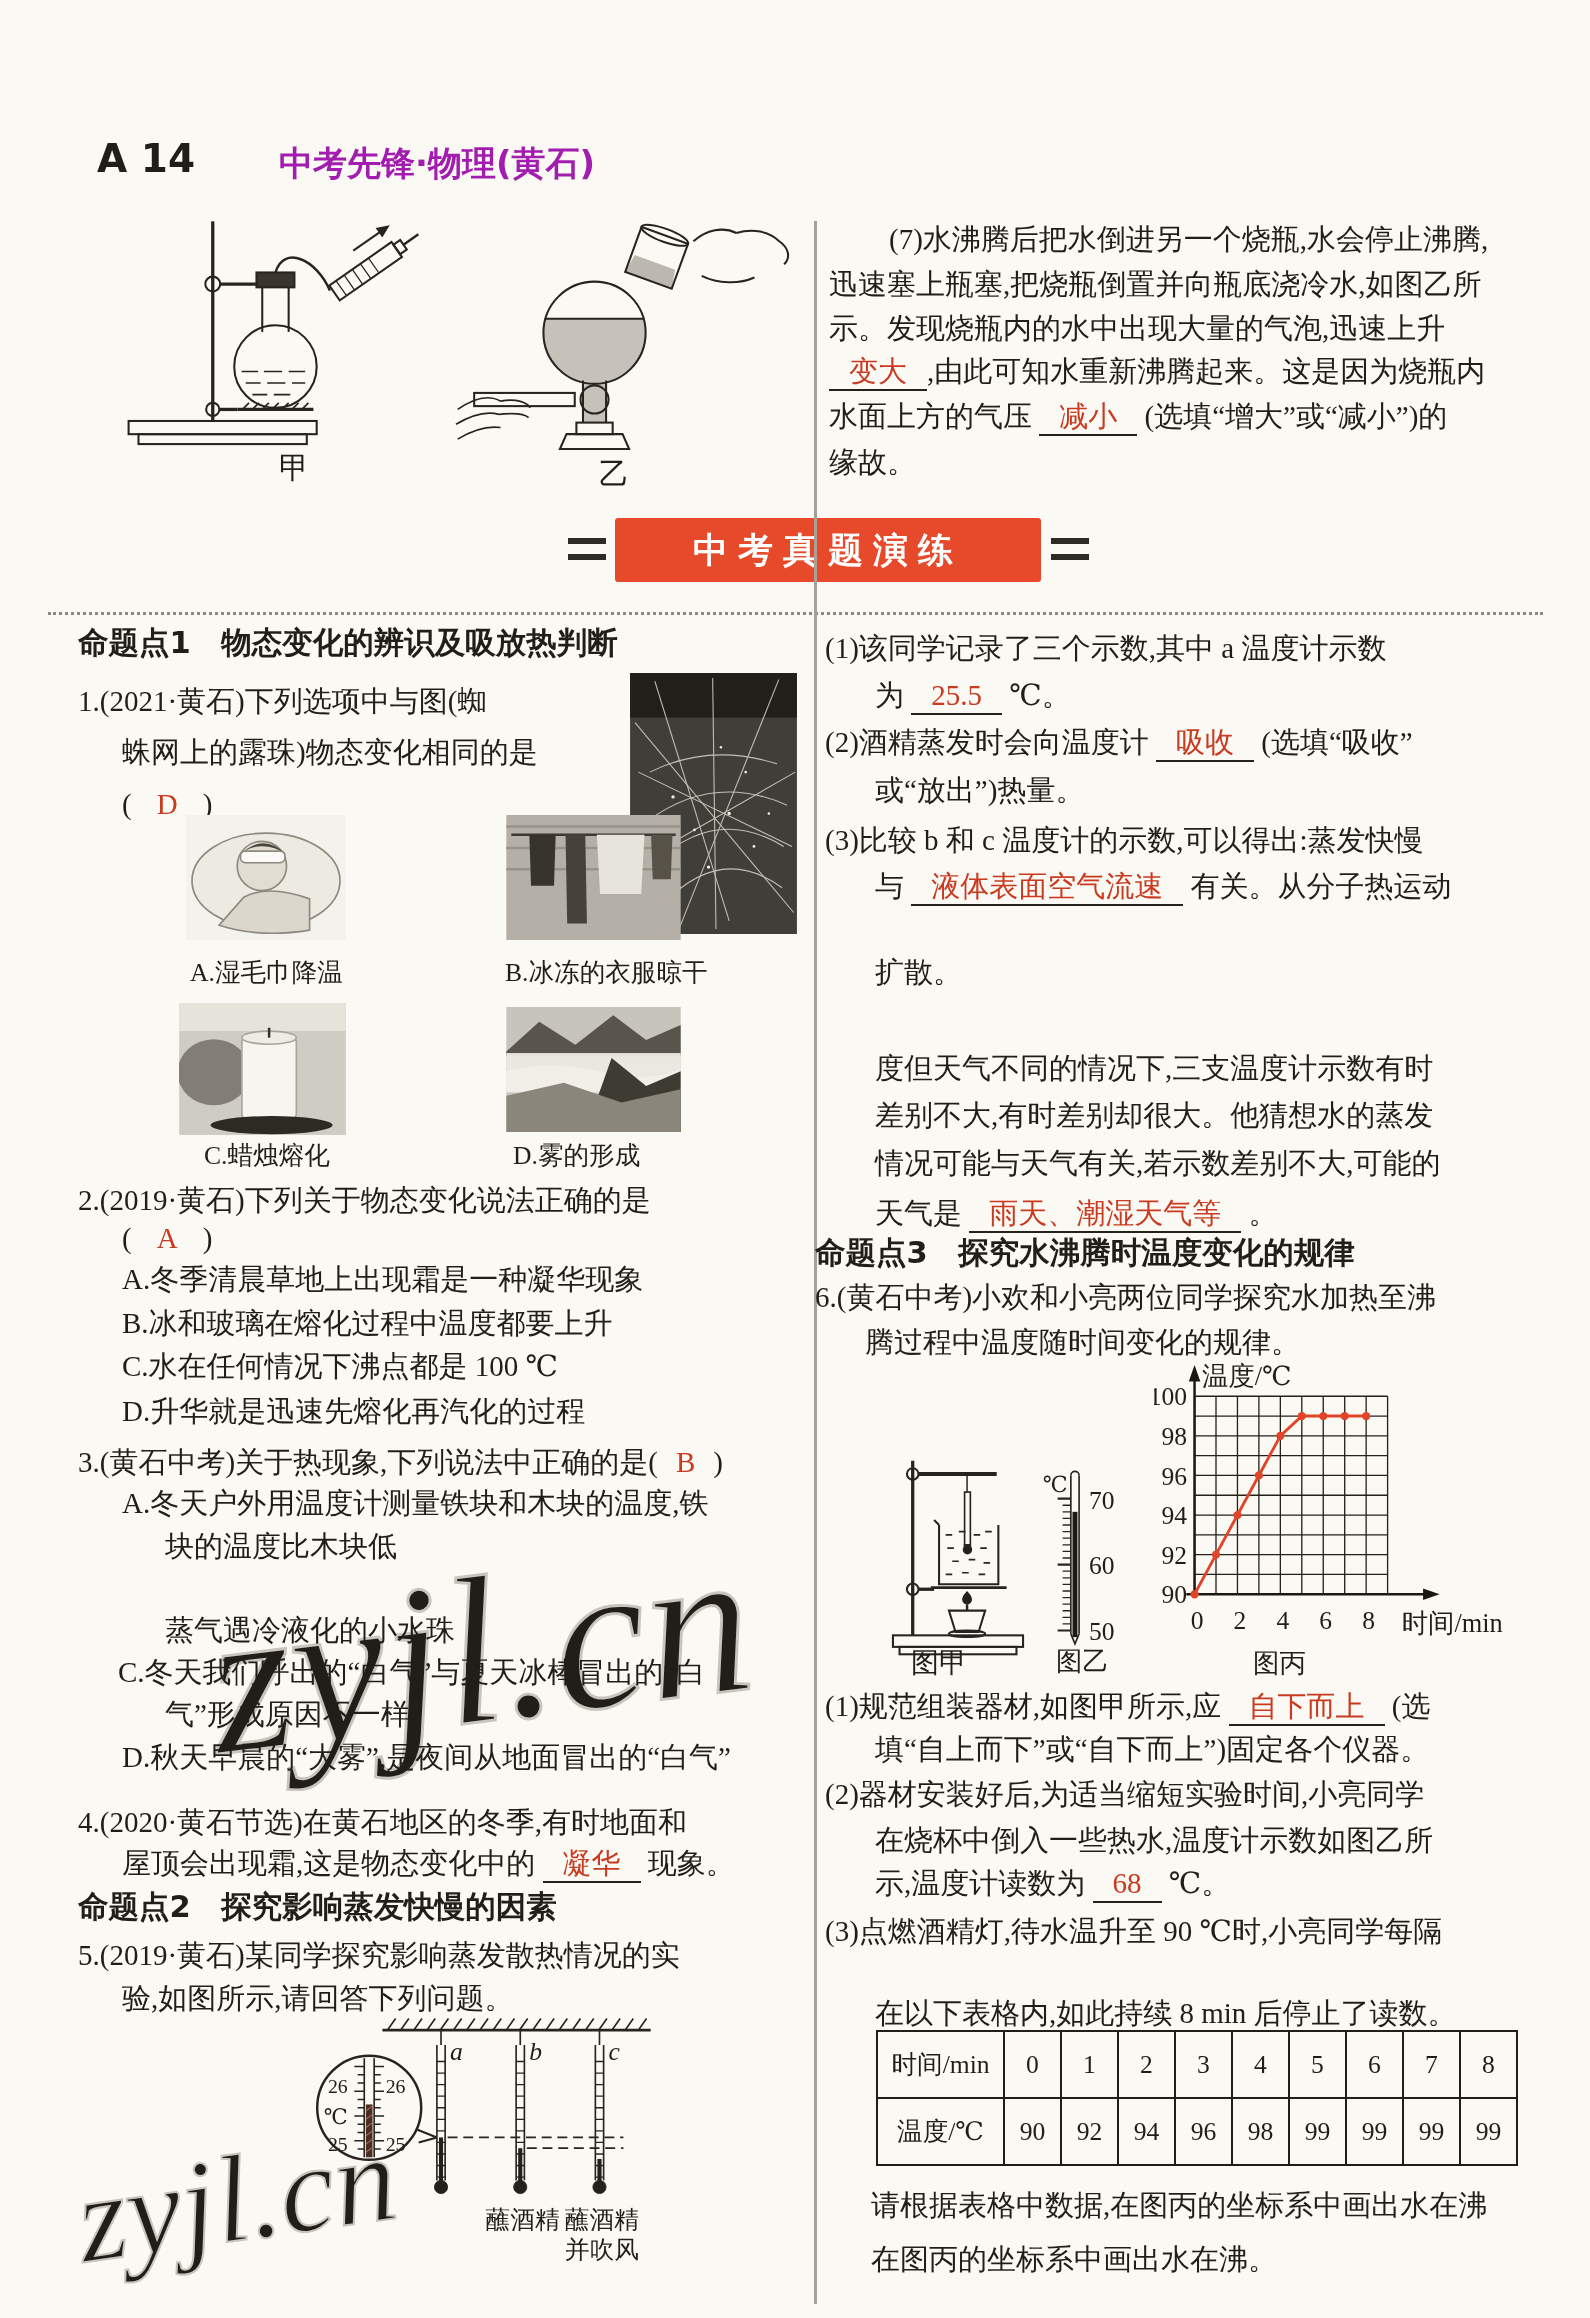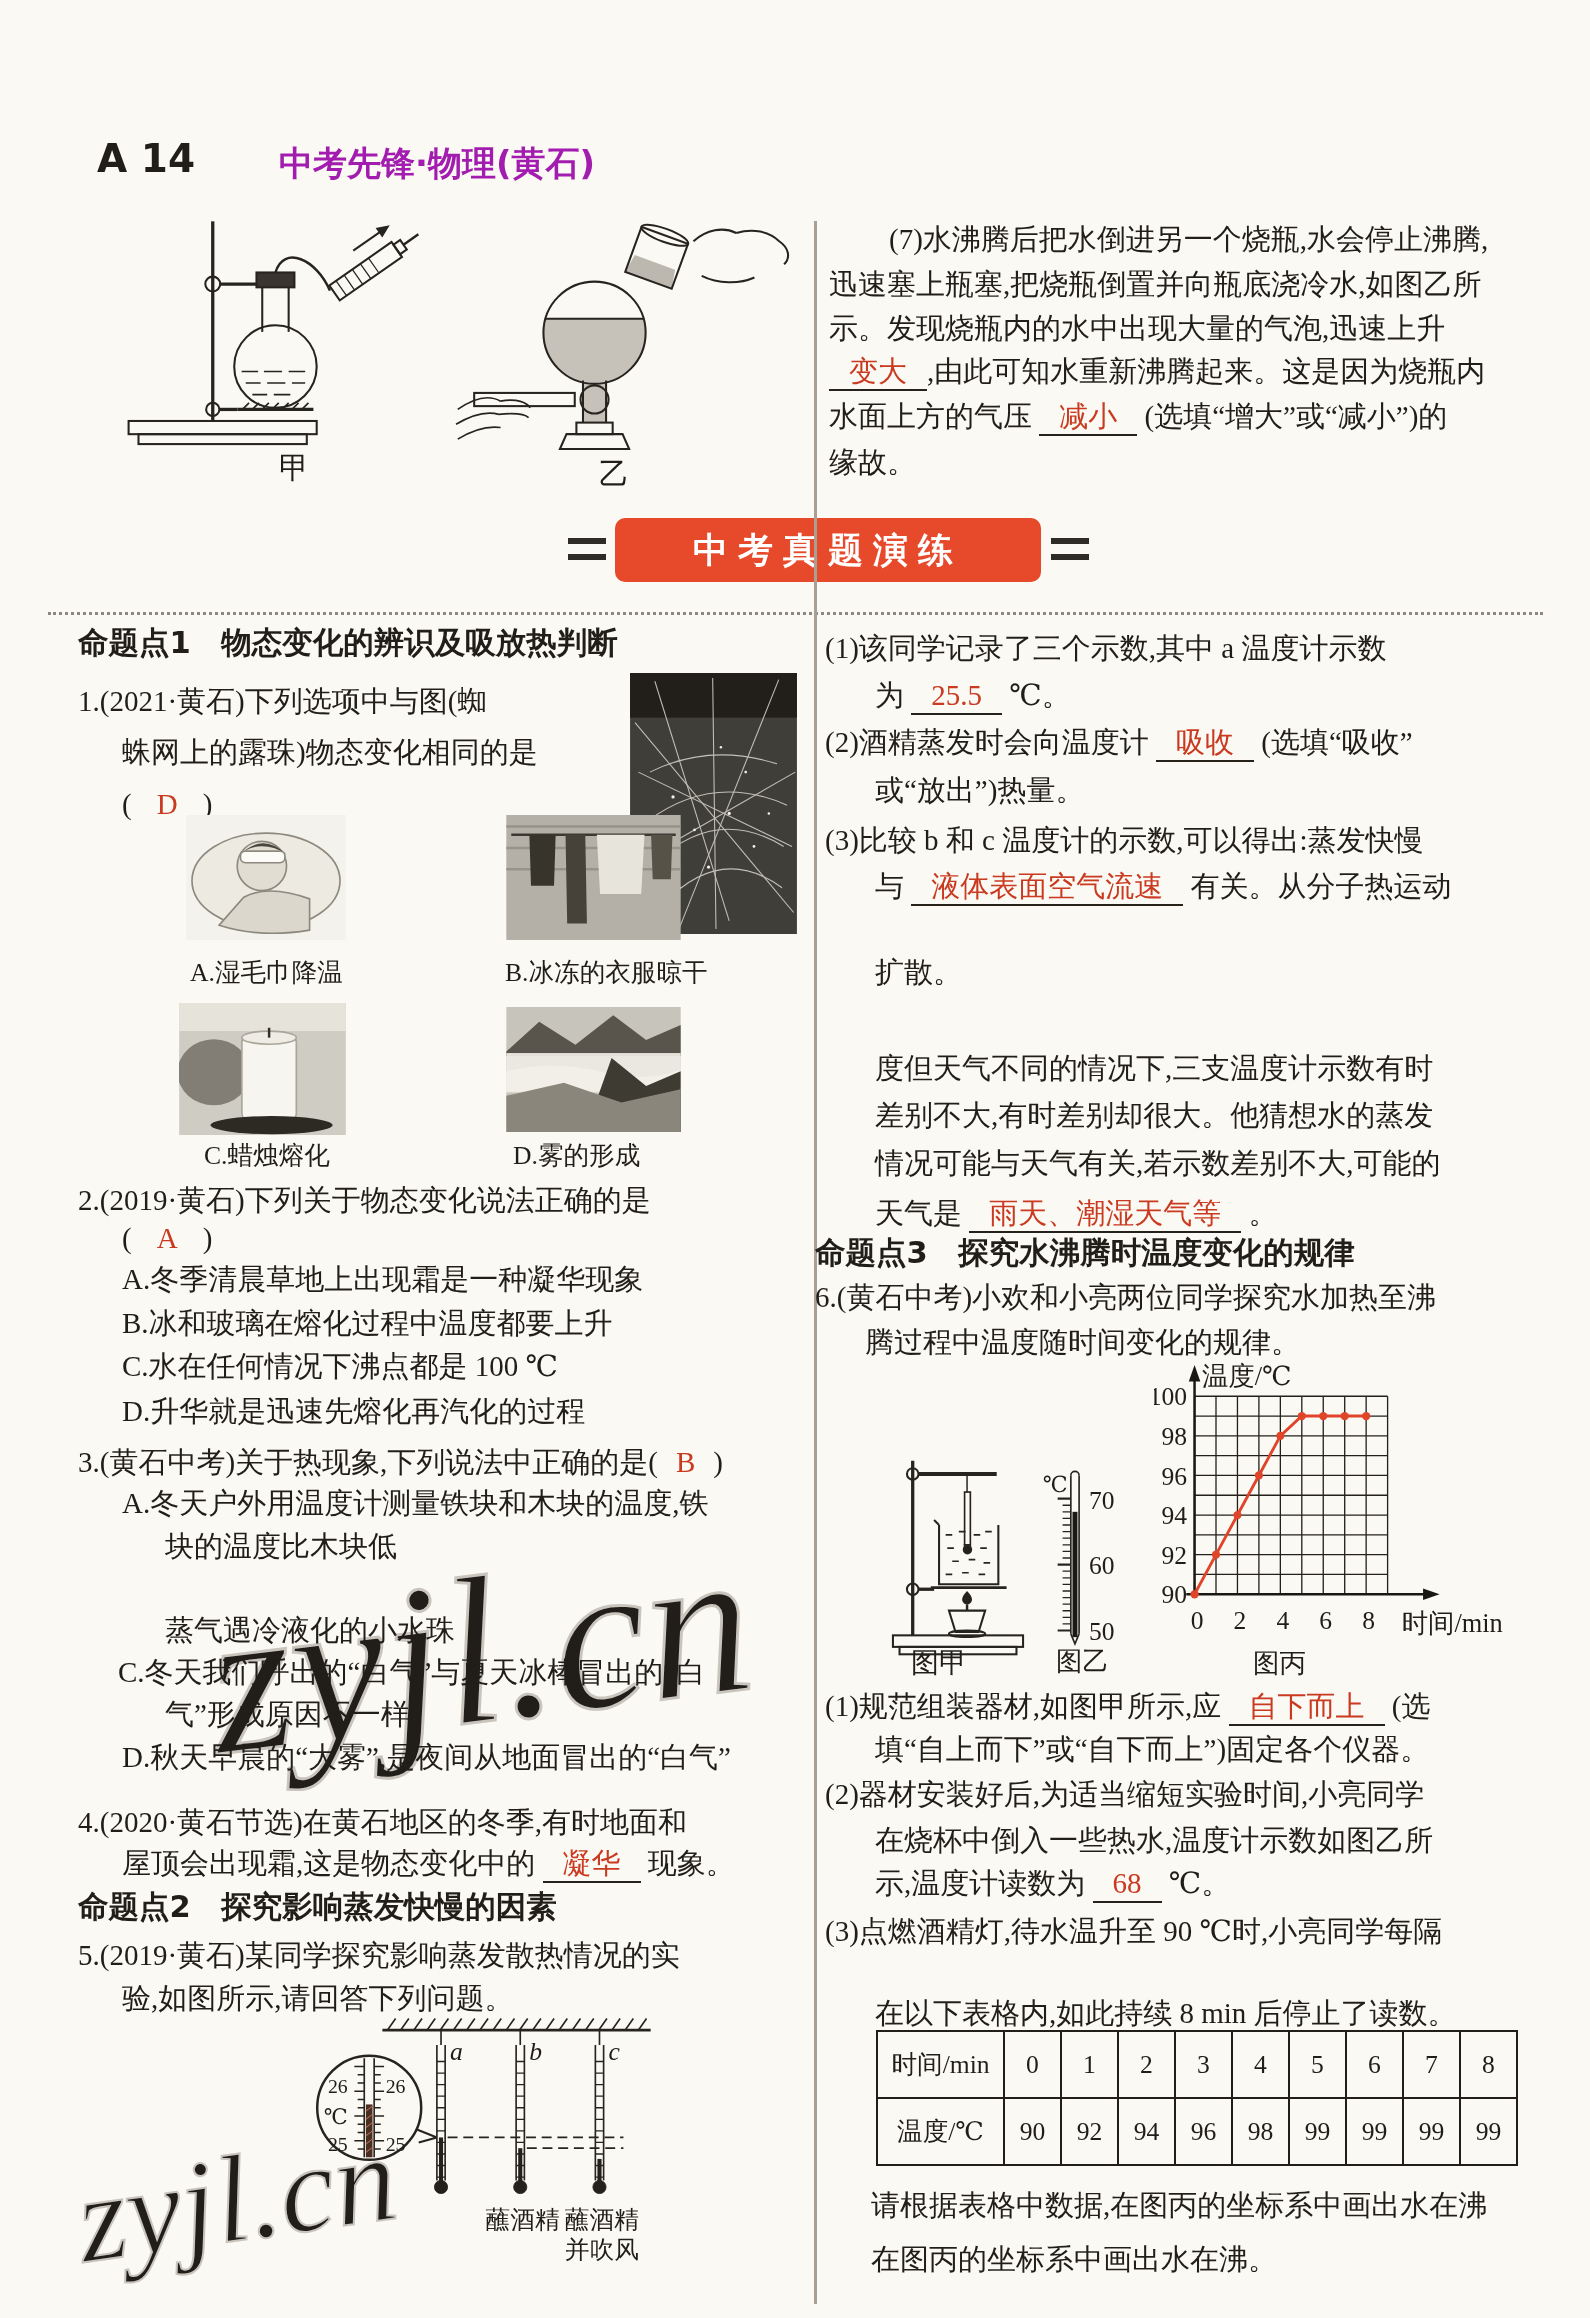--- a/index.html
+++ b/index.html
@@ -6,21 +6,21 @@
   .page{position:relative;width:1591px;height:2319px;background:#fbf9f3;overflow:hidden;
         font-family:"Liberation Serif","DejaVu Serif",serif;color:#211e19;}
   .abs{position:absolute;}
   .t{position:absolute;white-space:nowrap;font-size:29px;line-height:1.25;}
   .h{font-family:"DejaVu Sans","Liberation Sans",sans-serif;font-weight:700;font-size:30.5px;}
   .cap{font-size:25.6px;}
   .red{color:#c93a20;}
   .ans{color:#c93a20;border-bottom:2.5px solid #262119;padding:0 20px 2.5px;display:inline-block;line-height:1.05;}
   .pageno{font-family:"DejaVu Sans","Liberation Sans",sans-serif;font-weight:700;font-size:39px;}
   .brand{font-family:"DejaVu Sans","Liberation Sans",sans-serif;font-weight:700;font-size:34px;color:#a21caf;}
-  .banner{position:absolute;left:615px;top:518px;width:426px;height:64px;background:#e74a2b;border-radius:10px;
+  .banner{position:absolute;left:615px;top:518px;width:426px;height:64px;background:#e74a2b;border-radius:3px;
           display:flex;align-items:center;justify-content:center;color:#fff;
           font-family:"DejaVu Sans","Liberation Sans",sans-serif;font-weight:700;font-size:35px;letter-spacing:10px;}
   .dash{position:absolute;width:38px;height:5.8px;background:#2e2b26;}
   .dotline{position:absolute;left:48px;top:612px;width:1495px;height:0;border-top:3.3px dotted #8d8780;}
   .vline{position:absolute;left:814px;top:221px;width:2.5px;height:2083px;background:#a89f95;}
   .dtable{position:absolute;border-collapse:collapse;border:2.5px solid #211e19;}
   .dtable td{border:2.1px solid #211e19;width:55px;height:65px;text-align:center;font-size:25.6px;padding:0;
              font-family:"Liberation Serif","DejaVu Serif",serif;}
   .dtable td.hd{width:125px;}
   svg text{font-family:"Liberation Serif","DejaVu Serif",serif;fill:#211e19;}

